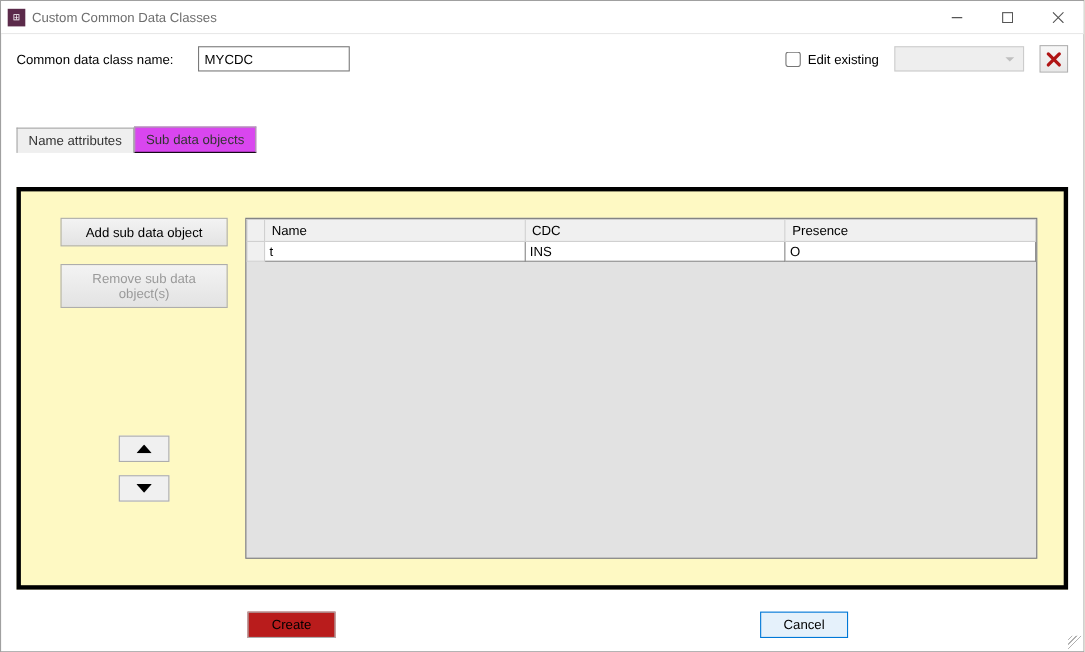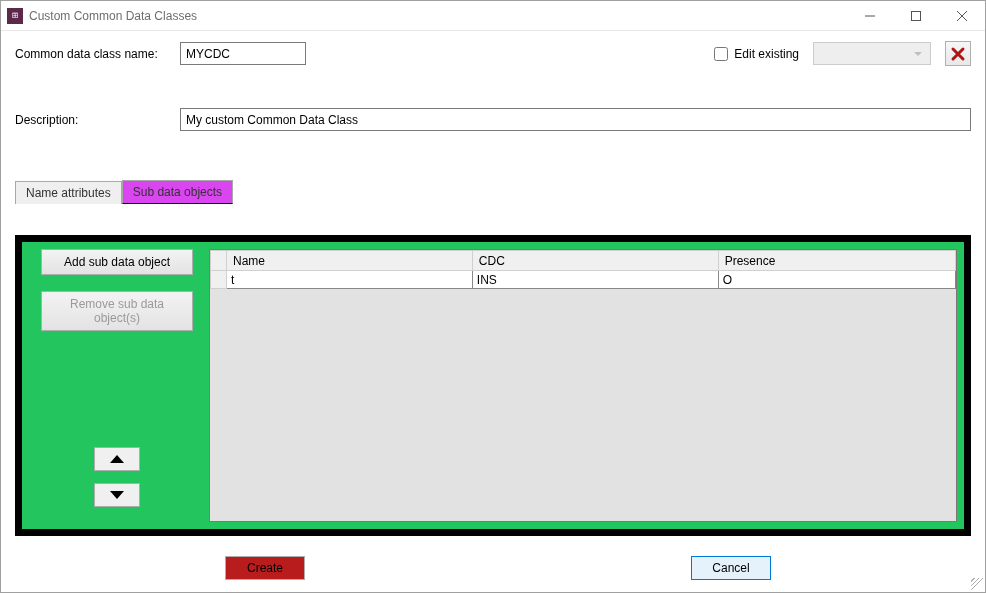--- a/index.html
+++ b/index.html
@@ -14,34 +14,34 @@
   .titlebar .title { color: #6e6e6e; flex: 1; }
   .sysbtns { display: flex; height: 100%; }
   .sysbtn { width: 46px; height: 100%; display: flex; align-items: center; justify-content: center; color: #555; }
 
   
   .content { flex: 1; padding: 10px 14px 10px 14px; display: flex; flex-direction: column; position: relative; gap: 32px; }
 
   .row { display: flex; align-items: center; margin-bottom: 10px; }
   .label { width: 165px; color: #000; }
   input[type=text].field { border: 1px solid #7a7a7a; background: #fff; padding: 3px 5px; height: 23px; }
-  .name-field { width: 126px; }
+  .name-field { width: 138px; }
   .desc-field { flex: 1; }
   .editchk { display: flex; align-items: center; margin-left: auto; margin-right: 14px; }
   .editchk input[type=checkbox] { width: 14px; height: 14px; margin-right: 6px; }
   .dropdown-disabled { width: 118px; height: 23px; border: 1px solid #cccccc; background: #eeeeee; margin-right: 14px; position: relative; }
   .dropdown-disabled::after { content: ""; position: absolute; right: 8px; top: 9px; width: 0; height: 0; border-left: 4px solid transparent; border-right: 4px solid transparent; border-top: 4px solid #bfbfbf; }
   .deletebtn { width: 26px; height: 25px; border: 1px solid #b0b0b0; background: linear-gradient(#f7f7f7,#e8e8e8); display: flex; align-items: center; justify-content: center; }
   .deletebtn svg { display:block; }
 
   
   .tabs { display: flex; align-items: flex-end; margin-top: 6px; }
   .tab { padding: 4px 10px; border: 1px solid #a8a8a8; border-bottom: none; background: #efefef; color: #333; cursor: pointer; position: relative; top: 1px; }
   .tab.active { background: #d946ef; border-bottom: 1px solid #000000; }
-  .tabbody { border: 7px solid #000000; flex: 1; display: flex; padding: 7px; background: #22c55e; }
+  .tabbody { border: 4px solid #000000; flex: 1; display: flex; padding: 24px; background: #fef9c3; }
   .tabbody .leftcol { width: 176px; display: flex; flex-direction: column; align-items: center; gap: 16px; }
   .btn { border: 1px solid #adadad; background: linear-gradient(#f3f3f3,#e3e3e3); padding: 5px 10px; text-align: center; color: #000; cursor: pointer; }
   .btn:disabled, .btn.disabled { color: #9a9a9a; cursor: default; }
   .btn.wide { width: 152px; }
   .arrowgroup { margin-top: 100px; display: flex; flex-direction: column; gap: 12px; }
   .arrowbtn { width: 46px; height: 24px; border: 1px solid #adadad; background: #f0f0f0; display: flex; align-items: center; justify-content: center; cursor: pointer; }
   .arrowbtn svg { display:block; }
 
   .tablewrap { flex: 1; border: 1px solid #7a7a7a; background: #e2e2e2; overflow: hidden; position: relative; margin-left: 4px; }
   table { border-collapse: collapse; width: 100%; background: #fff; }
@@ -103,24 +103,20 @@
         <span>Edit existing</span>
       </div>
       <div class="dropdown-disabled"></div>
       <div class="deletebtn">
         <svg width="16" height="16" viewBox="0 0 16 16">
           <path d="M3 3 L13 13 M13 3 L3 13" stroke="#b01515" stroke-width="3" stroke-linecap="round"></path>
         </svg>
       </div>
     </div>
 
-    <div class="row">
-      <div class="label">Description:</div>
-      <input type="text" class="field desc-field" value="My custom Common Data Class" style="">
-    </div>
 
     <div class="tabs">
       <div class="tab">Name attributes</div>
       <div class="tab active">Sub data objects</div>
     </div>
 
     <div class="tabbody">
       <div class="leftcol">
         <button class="btn wide">Add sub data object</button>
         <button class="btn wide disabled" disabled="">Remove sub data object(s)</button>

